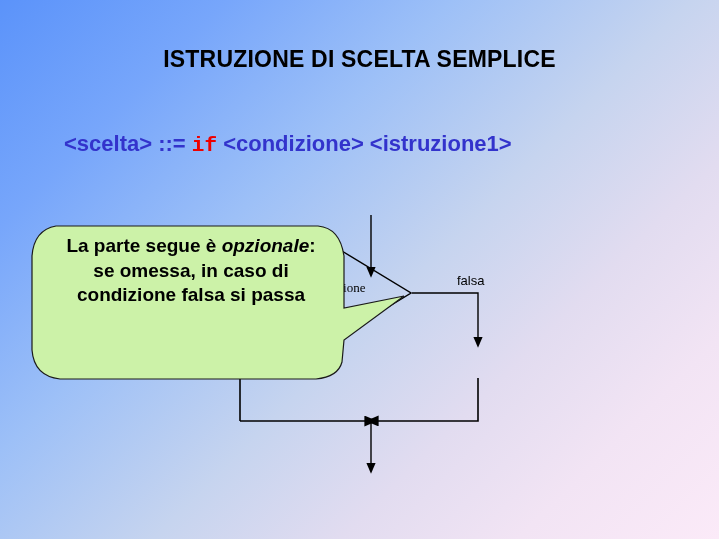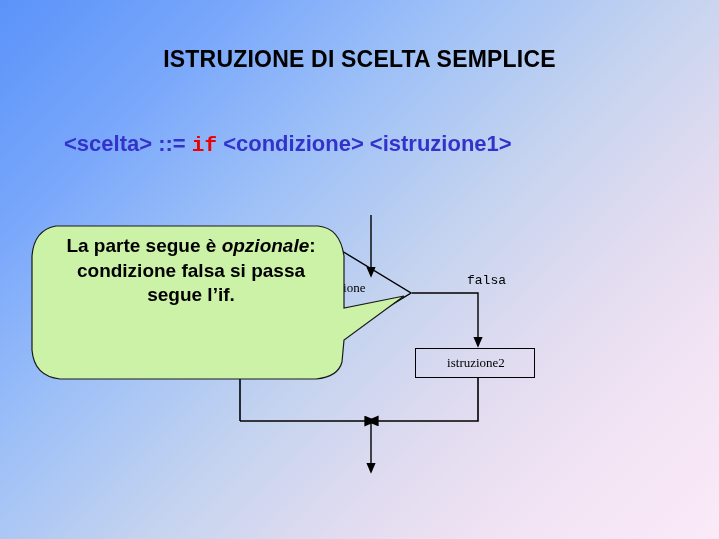--- a/index.html
+++ b/index.html
@@ -103,23 +103,23 @@
     text-align: center;
     font-family: "Liberation Serif", serif;
     font-size: 13px;
     color: #000;
     white-space: nowrap;
   }
 
   
   #falsa-label {
     position: absolute;
-    left: 467px;
+    left: 457px;
     top: 273px;
-    font-family: Liberation Mono, monospace;
+    font-family: Liberation Sans, sans-serif;
     font-size: 13px;
     color: #000;
     white-space: nowrap;
   }
 
   
   #callout {
     position: absolute;
     left: 26px;
     top: 220px;
@@ -173,39 +173,36 @@
 
   <div id="decision">
     <svg class="diamond-svg" width="150" height="92" viewBox="0 0 150 92" xmlns="http://www.w3.org/2000/svg">
       <polygon points="75,1 149,46 75,91 1,46" fill="none" stroke="#000" stroke-width="1.4"></polygon>
     </svg>
     <div id="decision-label">condizione</div>
   </div>
 
   <div id="falsa-label">falsa</div>
 
-  <div id="istruzione2-box">
-    <div id="istruzione2-label">istruzione2</div>
-  </div>
 
   <div id="callout">
     <svg width="382" height="165" viewBox="0 0 382 165" xmlns="http://www.w3.org/2000/svg">
       <path d="M 30 6
                Q 8 10 6 36
                L 6 130
                Q 8 156 34 159
                L 290 159
                Q 312 157 316 142
                L 318 120
                L 378 76
                L 318 88
                L 318 36
                Q 314 8 292 6
                Z" fill="#ccf2a8" stroke="#1a1a1a" stroke-width="1.2"></path>
     </svg>
     <div id="callout-text">
       <div><span>La parte segue è </span><span class="it">opzionale</span><span>:</span></div>
+      <div>se omessa, in caso di</div>
       <div>condizione falsa si passa</div>
-      <div>segue l’if.</div>
     </div>
   </div>
 
 </div>
 
 </body></html>

